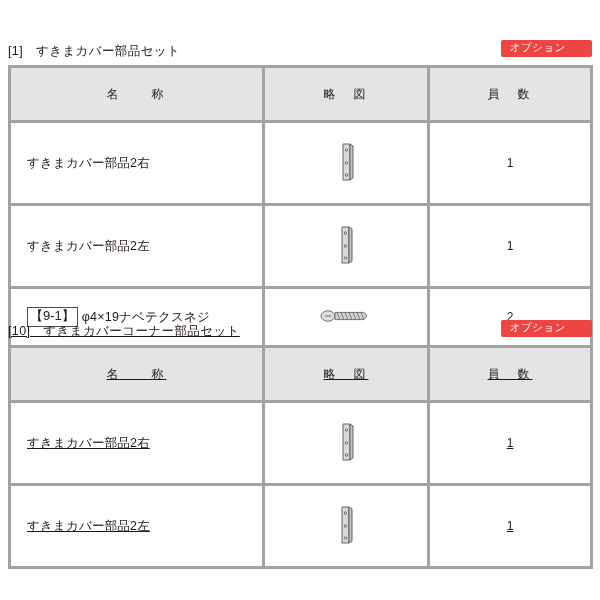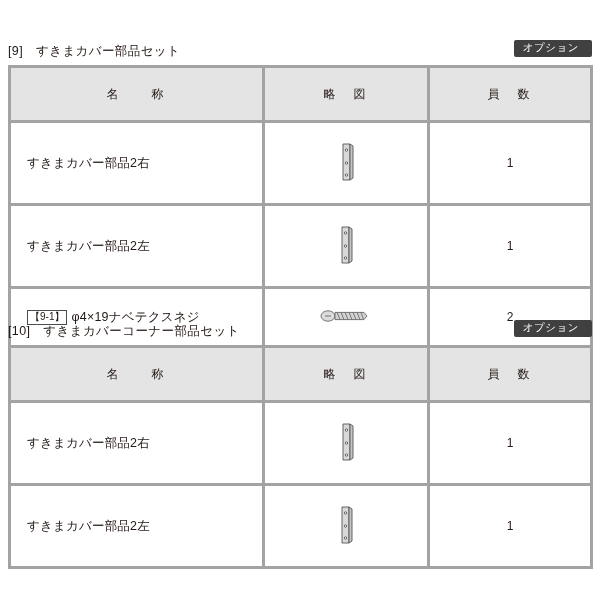--- a/index.html
+++ b/index.html
@@ -20,43 +20,43 @@
     width: 600px;
     height: 600px;
     box-sizing: border-box;
   }
   .section {
     position: absolute;
     left: 8px;
     width: 584px;
   }
   #section-9 { top: 40px; }
-  #section-10 { top: 320px; }
+  #section-10 { top: 320px; text-decoration: underline; }
 
   .section-header {
     position: relative;
     height: 22px;
     display: flex;
     align-items: center;
   }
   .section-title {
     font-size: 12.5px;
     letter-spacing: 0.4px;
     color: #231815;
     white-space: nowrap;
   }
   .option-badge {
     position: absolute;
     right: 0;
     top: 0;
-    background: #404040;
+    background: #ef4444;
     color: #ffffff;
     font-size: 10.5px;
     letter-spacing: 0.5px;
-    padding: 2px 13px 3px 9px;
+    padding: 2px 26px 3px 9px;
     border-radius: 2px;
     line-height: 1.1;
   }
 
   table.parts {
     border-collapse: collapse;
     width: 584px;
     table-layout: fixed;
     margin-top: 3px;
     border: 1px solid #4d4d4d;
@@ -95,21 +95,21 @@
     text-align: center;
     vertical-align: middle;
     font-size: 12.5px;
   }
   tr.tall td { height: 48px; }
   tr.short td { height: 24px; }
 
   .code {
     display: inline-block;
     border: 1px solid #4d4d4d;
-    font-size: 10px;
+    font-size: 13px;
     padding: 0px 2px 1px 2px;
     margin-right: 4px;
     letter-spacing: 0px;
     line-height: 1.25;
     vertical-align: 1px;
   }
   .code-text {
     font-size: 12.5px;
     letter-spacing: 0.2px;
   }
@@ -120,21 +120,21 @@
   }
   svg { display: block; }
 </style>
 </head>
 <body>
 
 <div class="page">
 
   <div class="section" id="section-9">
     <div class="section-header">
-      <span class="section-title">[9]　すきまカバー部品セット</span>
+      <span class="section-title">[1]　すきまカバー部品セット</span>
       <span class="option-badge">オプション</span>
     </div>
     <table class="parts">
       <colgroup>
         <col class="c-name">
           <col class="c-fig">
           <col class="c-qty">
       </colgroup>
       <thead>
         <tr>

